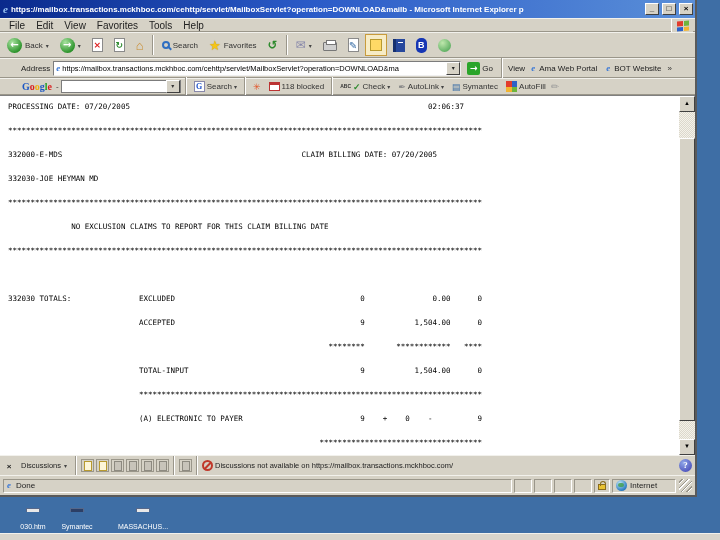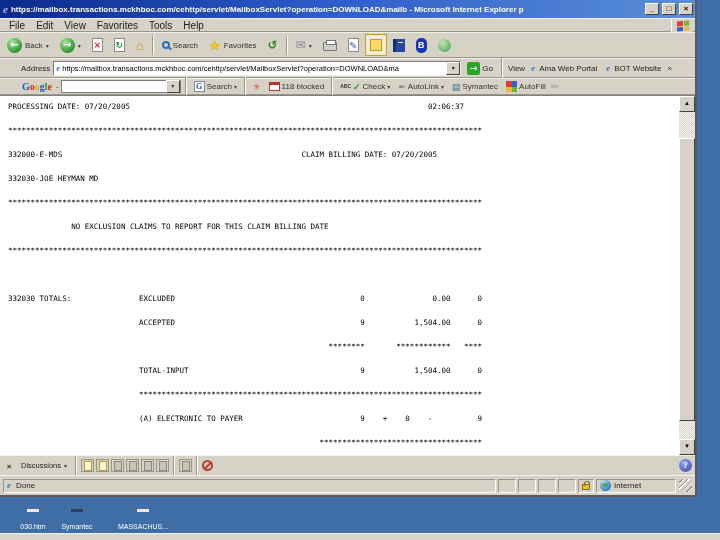--- a/index.html
+++ b/index.html
@@ -390,35 +390,36 @@
       </span>
     <span class="dic gray">
         <span class="pg"></span>
       </span>
     <span class="sep"></span>
     <span class="dic gray">
         <span class="pg"></span>
       </span>
     <span class="sep"></span>
     <span class="no-disc"></span>
+    <span>Discussions not available on https://mailbox.transactions.mckhboc.com/</span>
     <span class="disc-help">?</span>
   </div>
 
   <div class="statusbar">
     <span class="pane main">
       <span class="ie-sm">e</span>
       <span>Done</span>
     </span>
     <span class="pane tiny"></span>
     <span class="pane tiny"></span>
     <span class="pane tiny"></span>
     <span class="pane tiny"></span>
     <span class="pane">
       <span class="padlock"></span>
     </span>
-    <span class="pane" style="width:80px;">
+    <span class="pane" style="width:64px;">
       <span class="globe"></span>
       <span>Internet</span>
     </span>
     <span class="grip"></span>
   </div>
 
 </div>
 
 </body></html>

